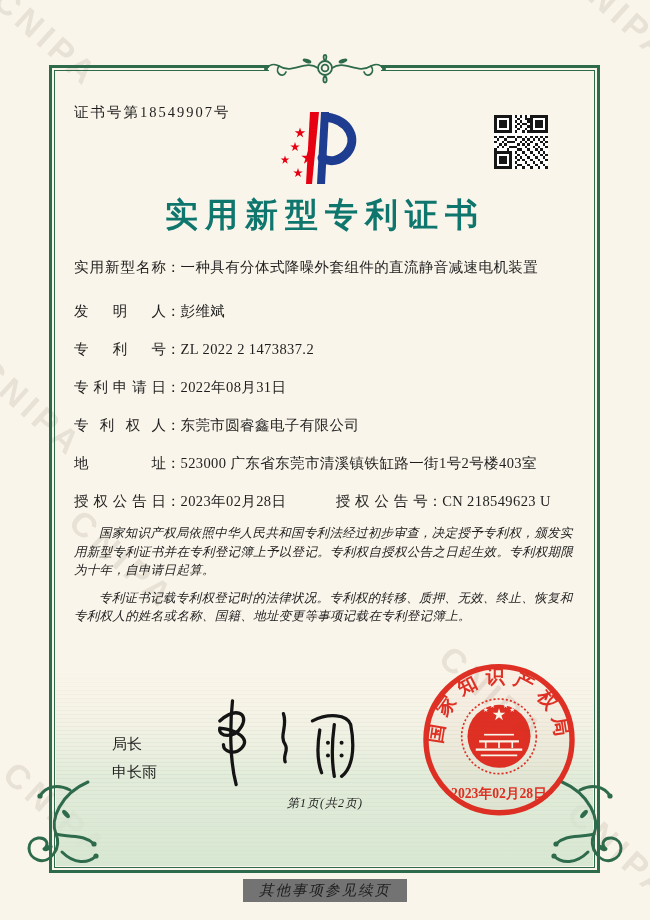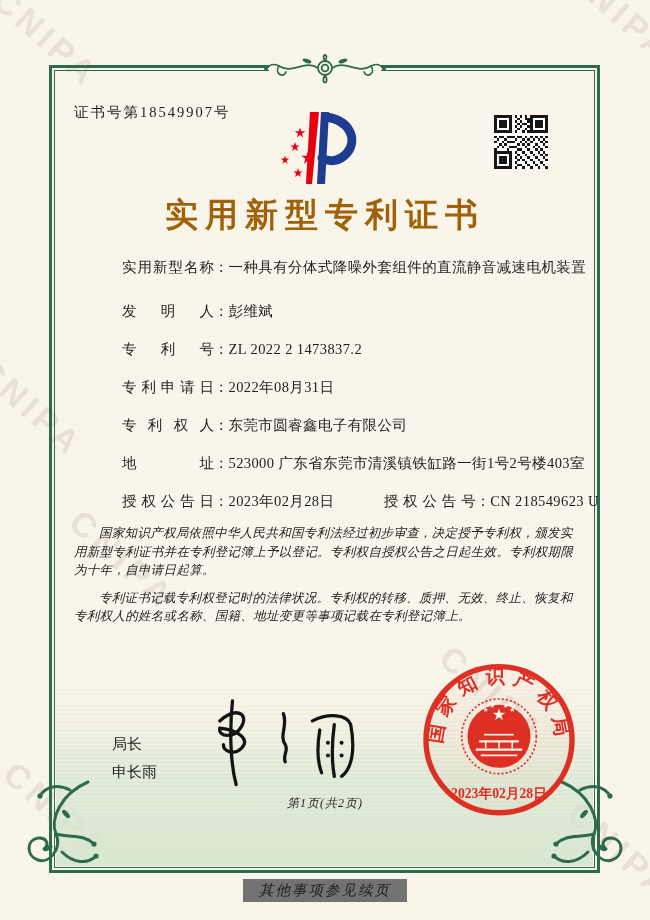--- a/index.html
+++ b/index.html
@@ -30,24 +30,24 @@
   }
   .orn-top{position:absolute;left:50%;top:46px;transform:translateX(-50%);z-index:2;}
   .orn-corner{position:absolute;z-index:2;}
   .orn-corner.right{transform:scaleX(-1);}
 
   .cert-no{position:absolute;left:74px;top:103px;font-size:14.5px;letter-spacing:2px;z-index:2;}
   .logo{position:absolute;left:270px;top:108px;z-index:2;}
   .qr{position:absolute;left:494px;top:115px;z-index:2;}
   .title{
     position:absolute;left:0;top:193px;width:100%;text-align:center;margin:0;
-    font-size:33px;font-weight:700;letter-spacing:7px;color:#a16207;z-index:2;
+    font-size:33px;font-weight:700;letter-spacing:7px;color:#0f766e;z-index:2;
   }
   .fields{position:absolute;left:74px;top:257px;width:508px;font-size:14.5px;z-index:2;}
-  .frow{margin-bottom:18px;line-height:20px;white-space:nowrap;margin-left:48px;}
+  .frow{margin-bottom:18px;line-height:20px;white-space:nowrap;}
   .frow.wide{margin-bottom:24px;}
   .lbl{display:inline-block;width:92px;text-align:justify;text-align-last:justify;vertical-align:top;}
   .pair{display:inline-block;}
   .pair.first{width:258px;}
   .val{letter-spacing:0.4px;}
   .paras{position:absolute;left:74px;top:524px;width:503px;z-index:2;}
   .paras p{
     margin:0 0 9px 0;font-size:12.5px;line-height:18.5px;letter-spacing:0.3px;
     font-style:italic;text-indent:2em;color:#222;
   }

